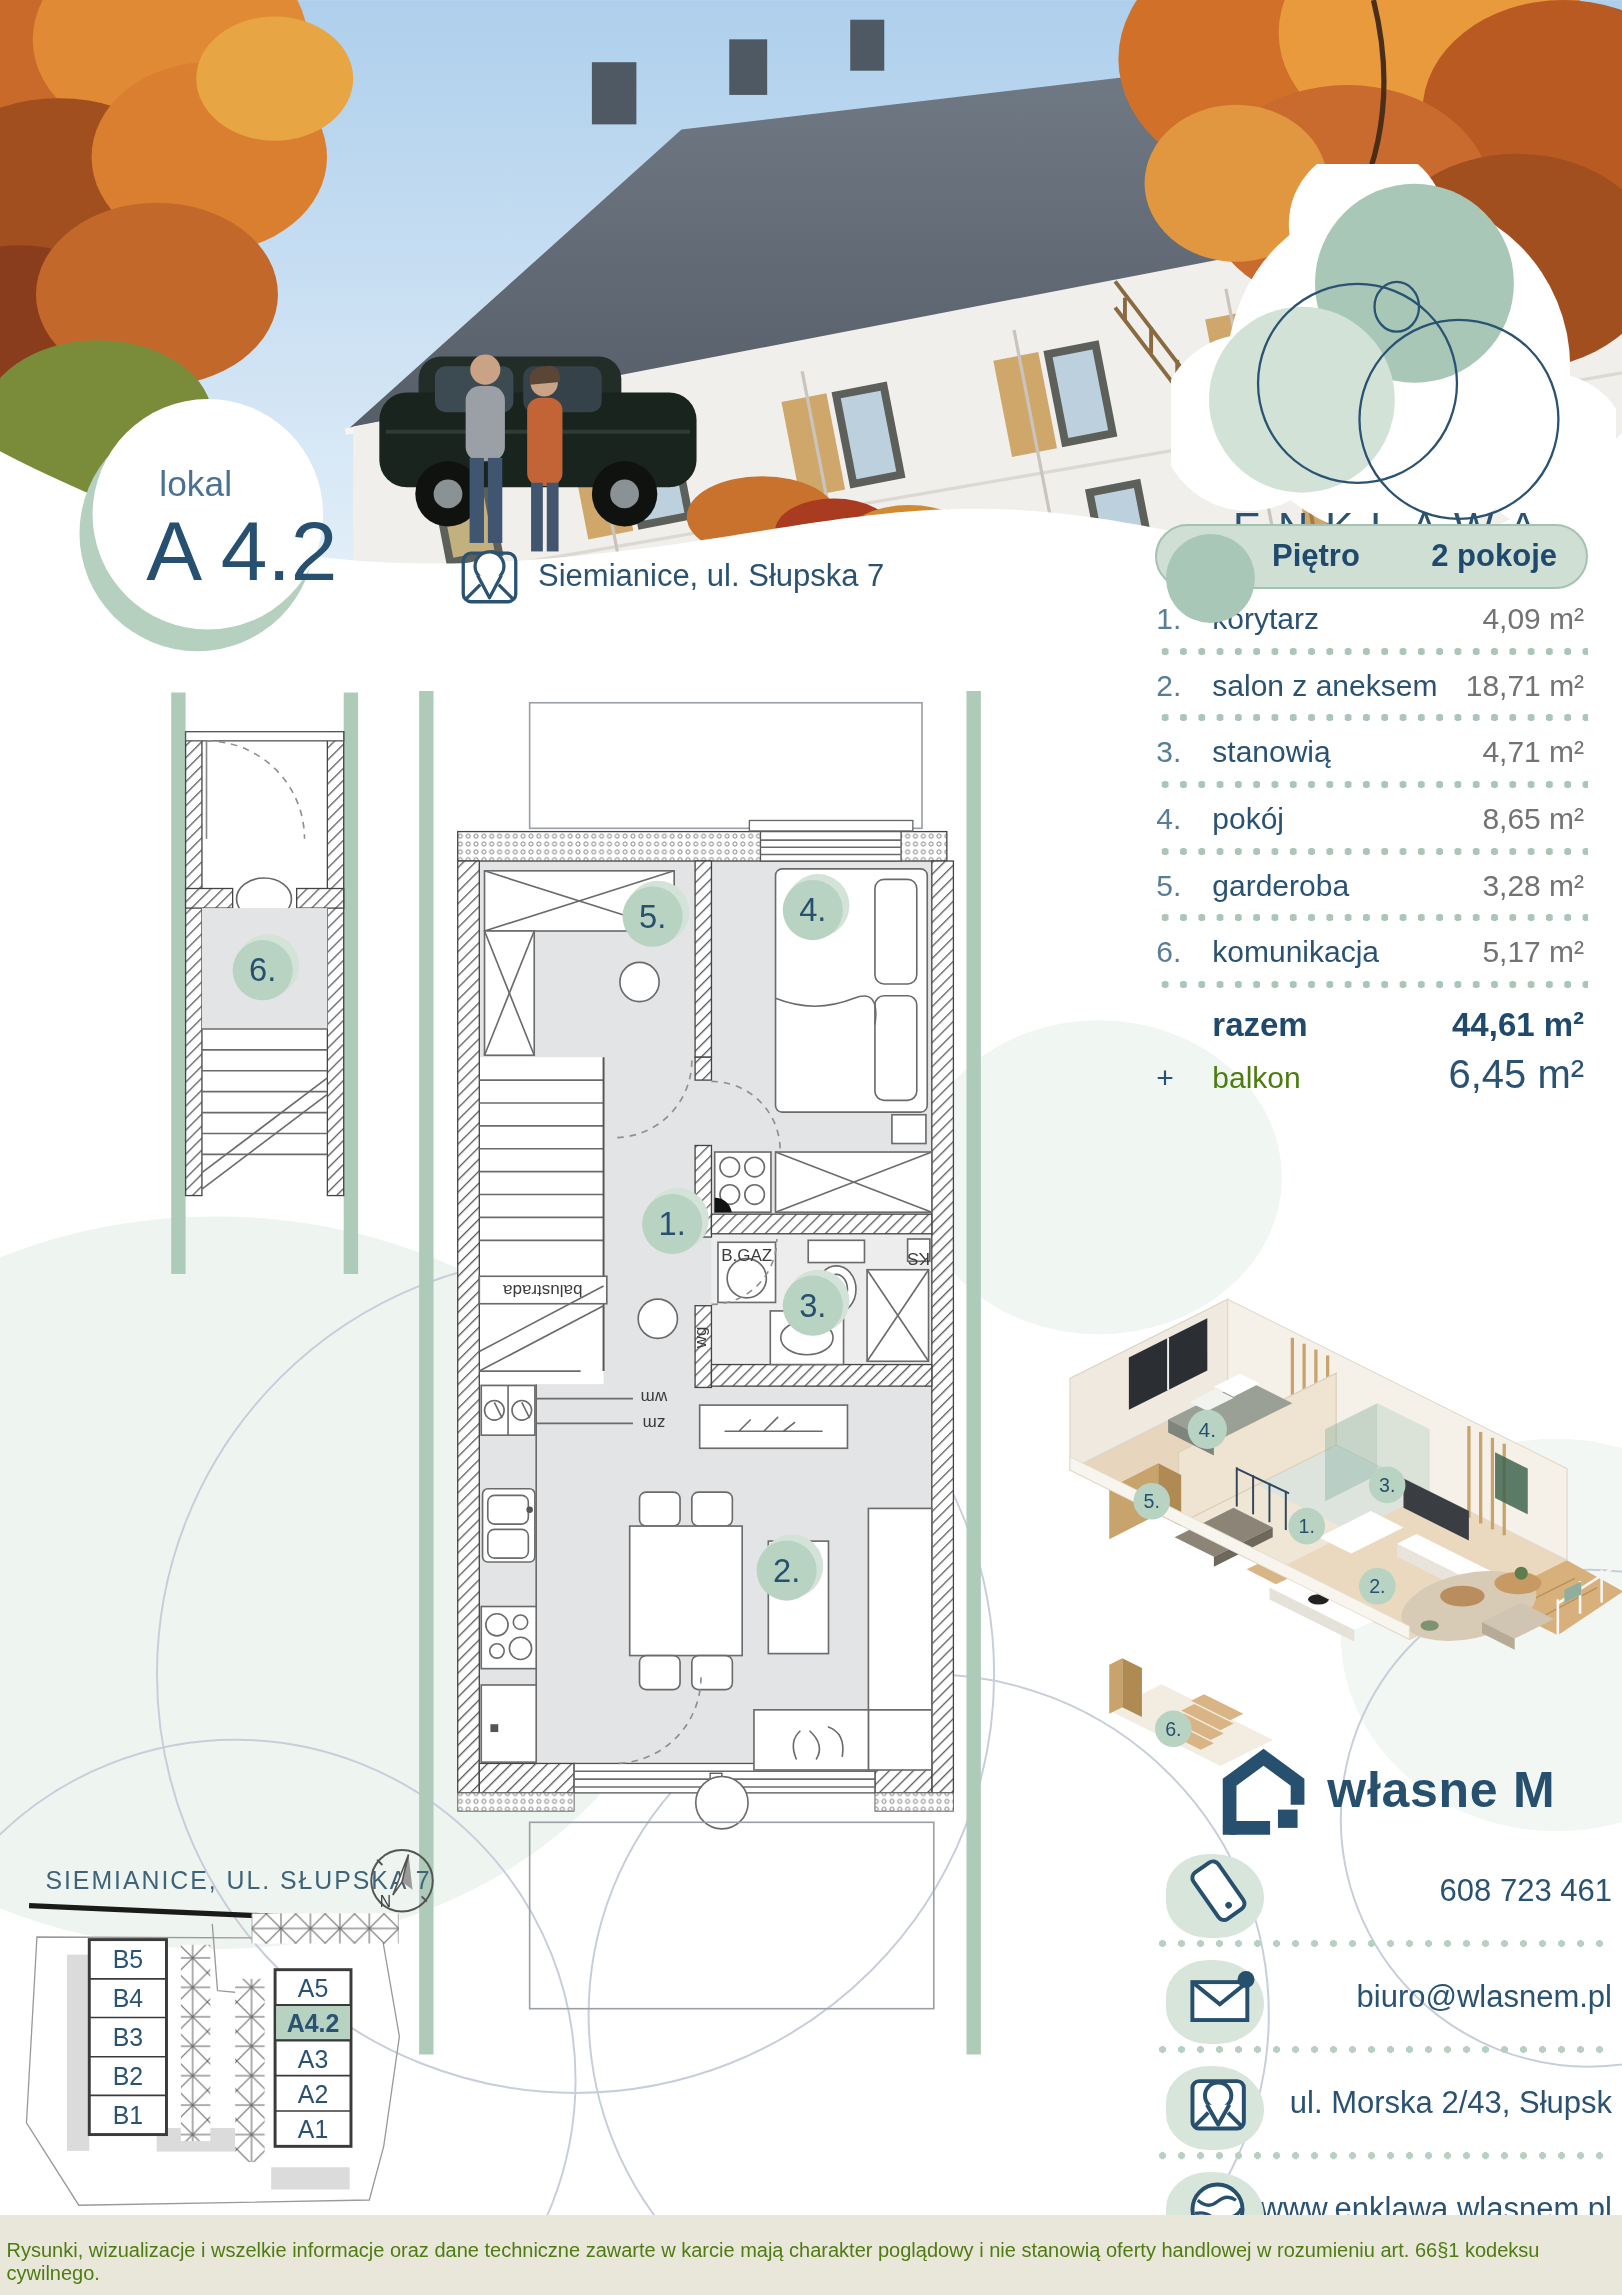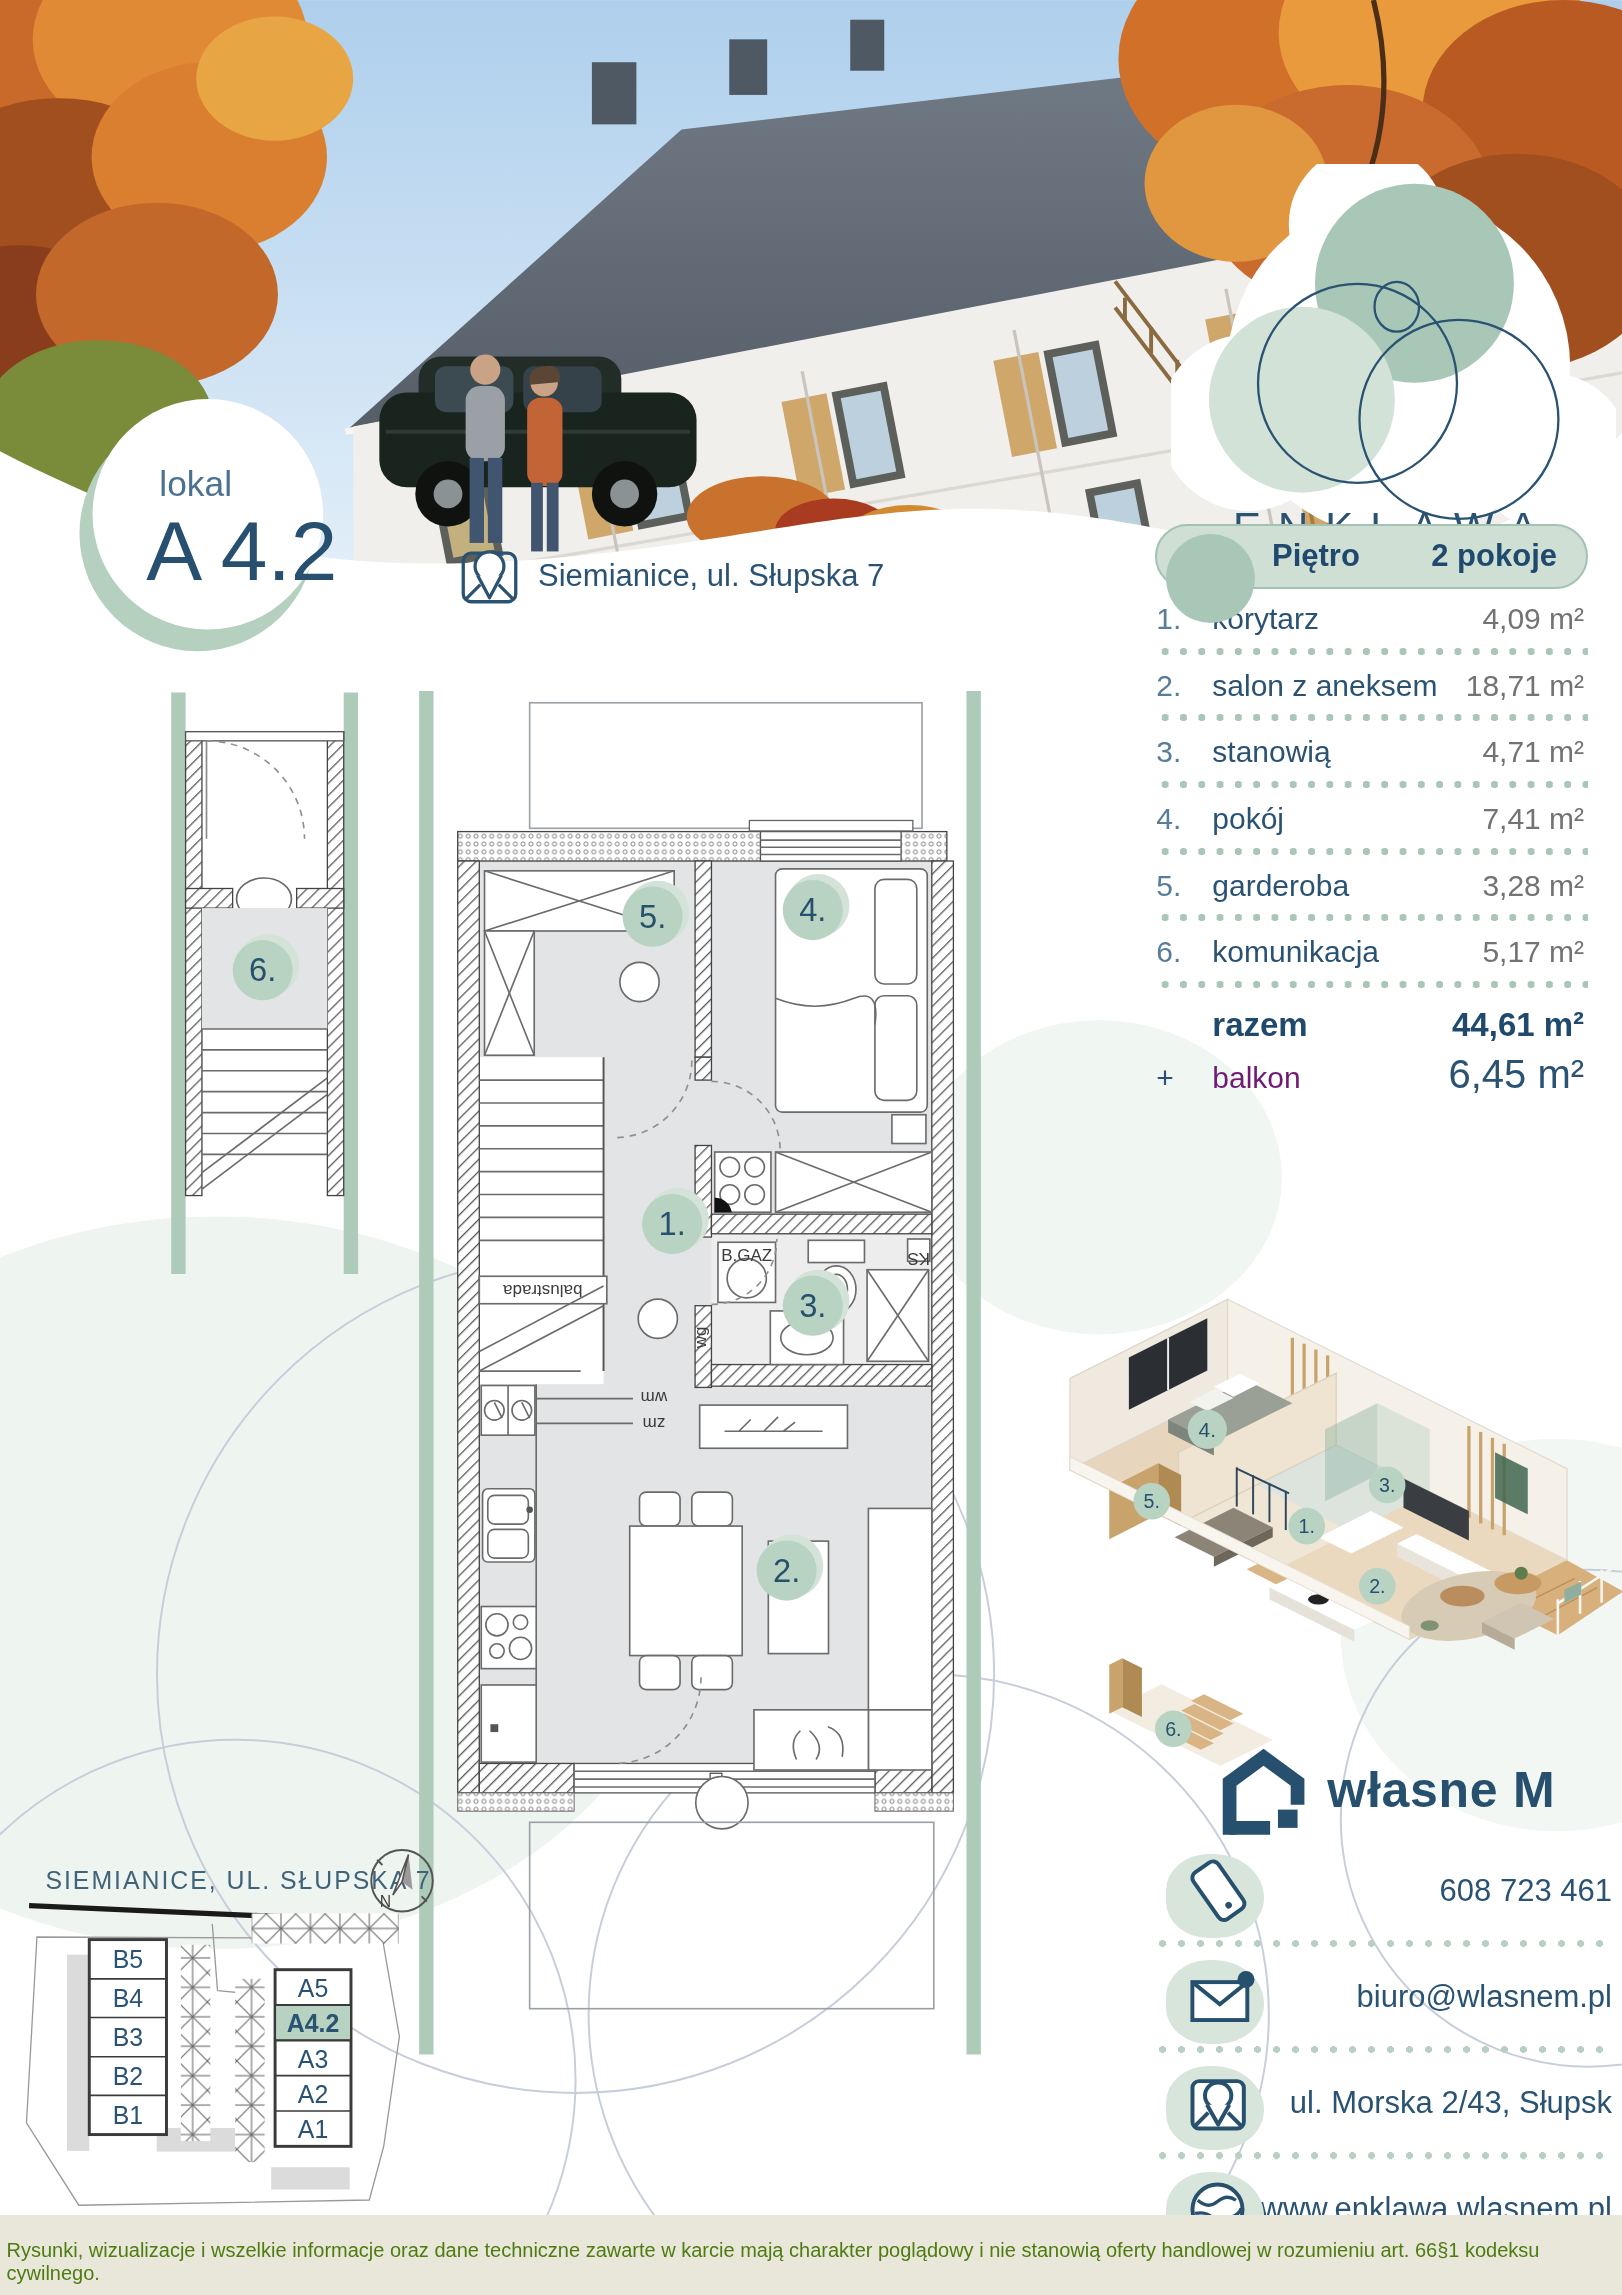--- a/index.html
+++ b/index.html
@@ -34,21 +34,21 @@
   .arow .lbl{flex:1;font-size:30px;color:#2a5272;}
   .arow .val{font-size:30px;color:#737373;white-space:nowrap;}
   .dotsep{height:9.2px;margin:0 0 0 1.3px;background-image:radial-gradient(circle 3.9px,#a9c6b6 92%,rgba(0,0,0,0) 94%);
           background-size:18.3px 9.2px;background-repeat:repeat-x;background-position:0 center;}
   .trow{display:flex;align-items:baseline;padding:17px 3.9px 2.6px 1.3px;}
   .trow .no{width:56px;font-size:30px;color:#2a5272;}
   .trow .lbl{flex:1;font-size:33px;font-weight:700;color:#1f4a6e;}
   .trow .val{font-size:33px;font-weight:700;color:#1f4a6e;white-space:nowrap;}
   .xrow{display:flex;align-items:baseline;padding:5.2px 3.9px 0 1.3px;}
   .xrow .no{width:56px;font-size:30px;color:#2a5272;}
-  .xrow .lbl{flex:1;font-size:30px;color:#701a75;}
+  .xrow .lbl{flex:1;font-size:30px;color:#4d7c0f;}
   .xrow .val{font-size:40px;color:#2a5272;white-space:nowrap;}
   
   #planstrip{left:166px;top:692px;z-index:2;}
   #planmain{left:417px;top:691px;z-index:2;}
   #iso{left:1011px;top:1122px;z-index:2;}
   .wallhatch{fill:url(#hatch);stroke:#444;stroke-width:2;}
   .furn{fill:#fff;stroke:#6b6b6b;stroke-width:2.5;}
   .furnline{stroke:#6b6b6b;stroke-width:2.5;fill:none;}
   .doorarc{stroke:#8f8f8f;stroke-width:2.5;fill:none;stroke-dasharray:10 9;}
   .mkr{fill:#b9d3c3;}
@@ -292,21 +292,21 @@
     <div class="dotsep"></div>
     <div class="arow">
       <span class="no">3.</span>
       <span class="lbl">stanowią</span>
       <span class="val">4,71 m²</span>
     </div>
     <div class="dotsep"></div>
     <div class="arow">
       <span class="no">4.</span>
       <span class="lbl">pokój</span>
-      <span class="val">7,41 m²</span>
+      <span class="val">8,65 m²</span>
     </div>
     <div class="dotsep"></div>
     <div class="arow">
       <span class="no">5.</span>
       <span class="lbl">garderoba</span>
       <span class="val">3,28 m²</span>
     </div>
     <div class="dotsep"></div>
     <div class="arow">
       <span class="no">6.</span>

